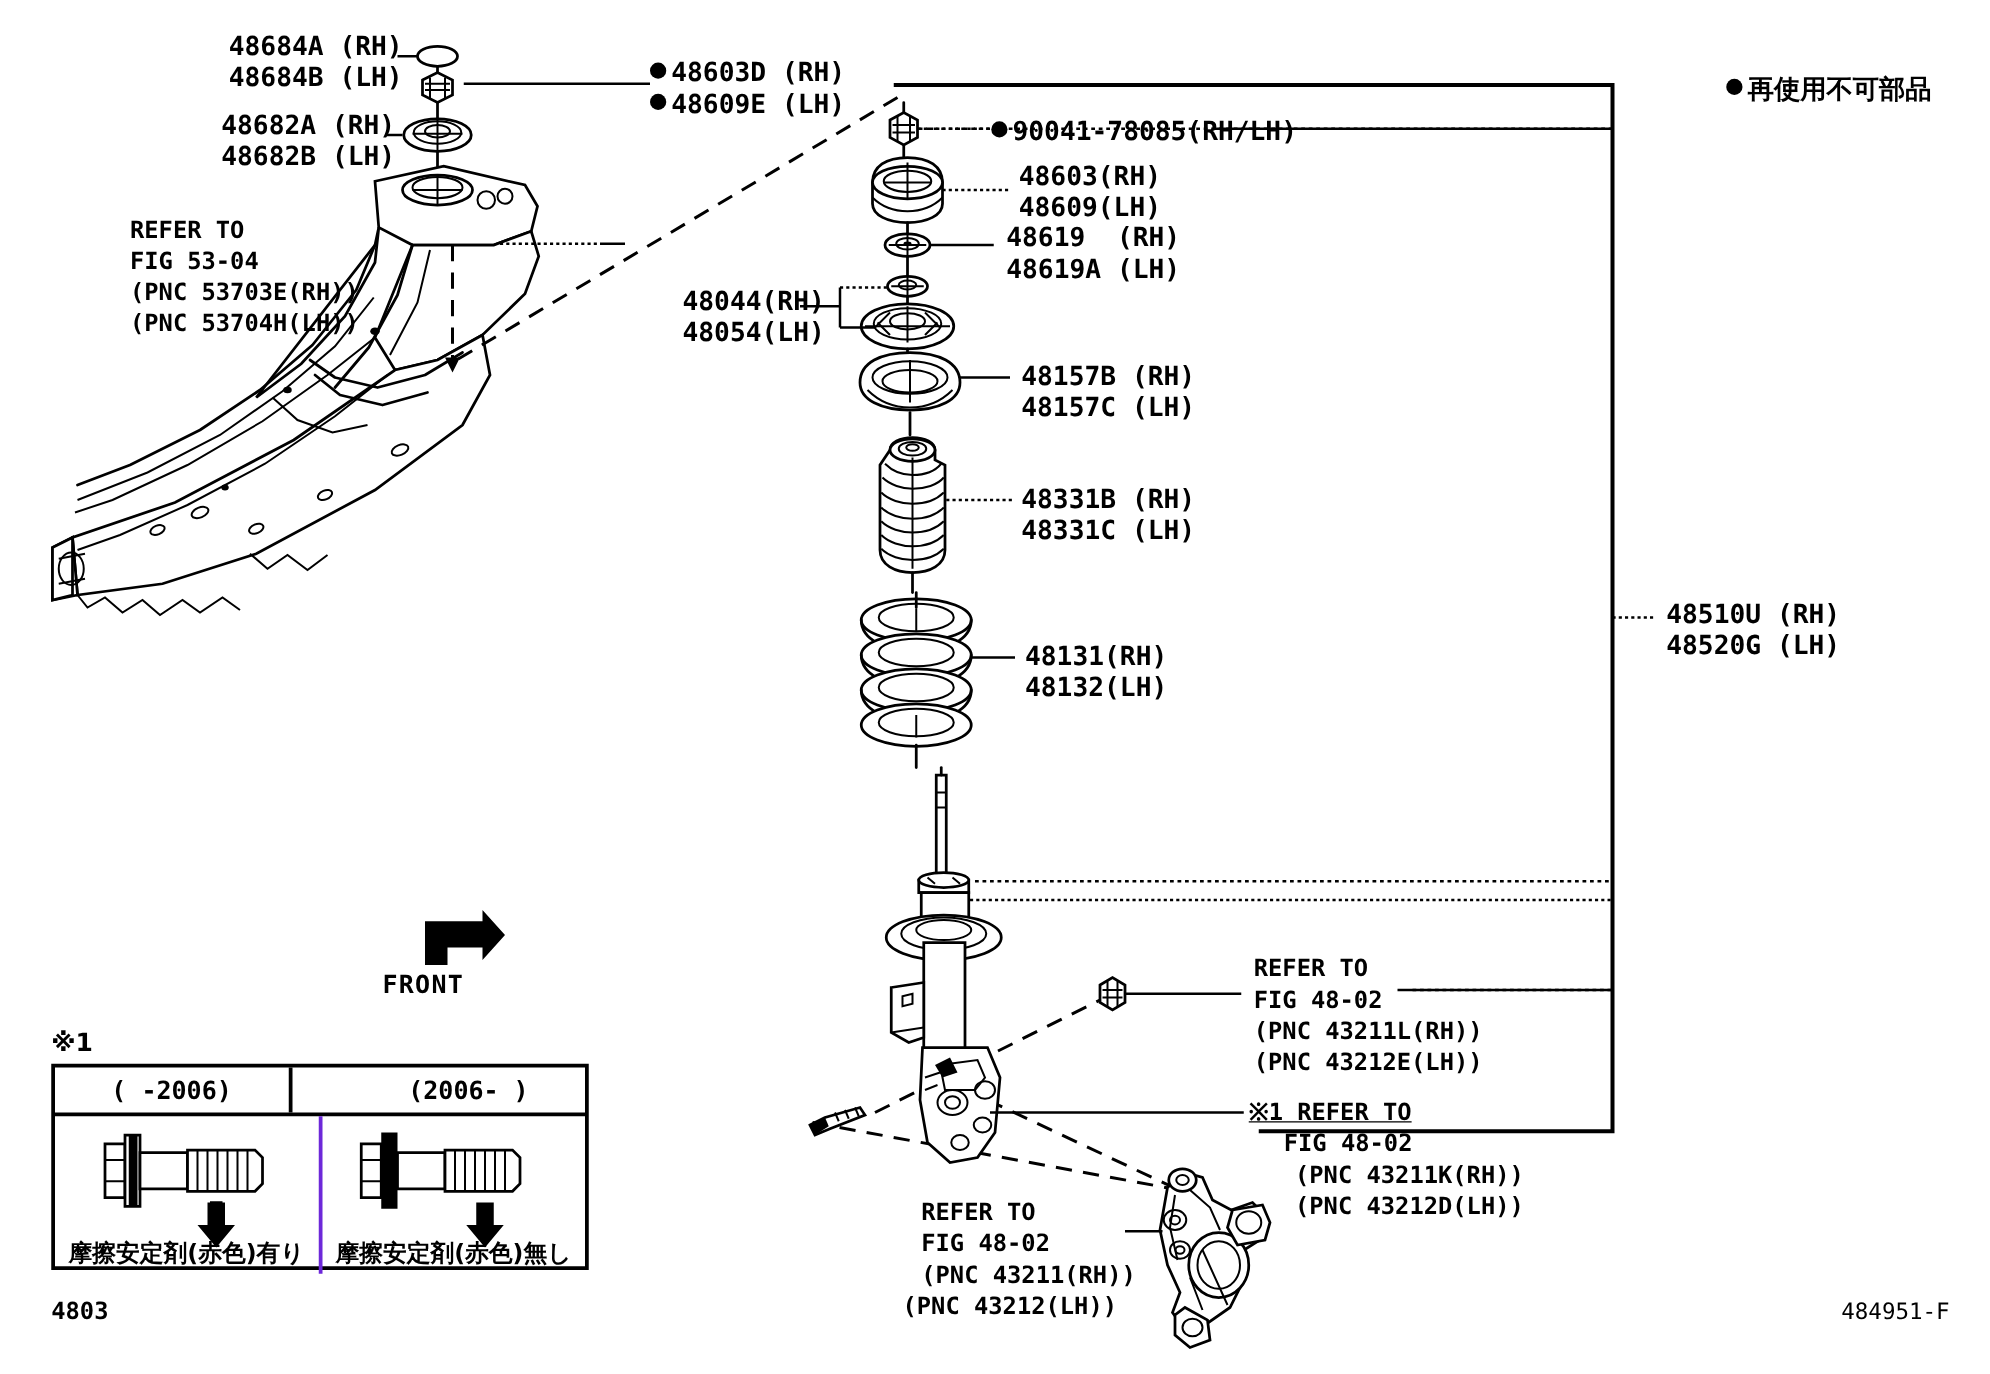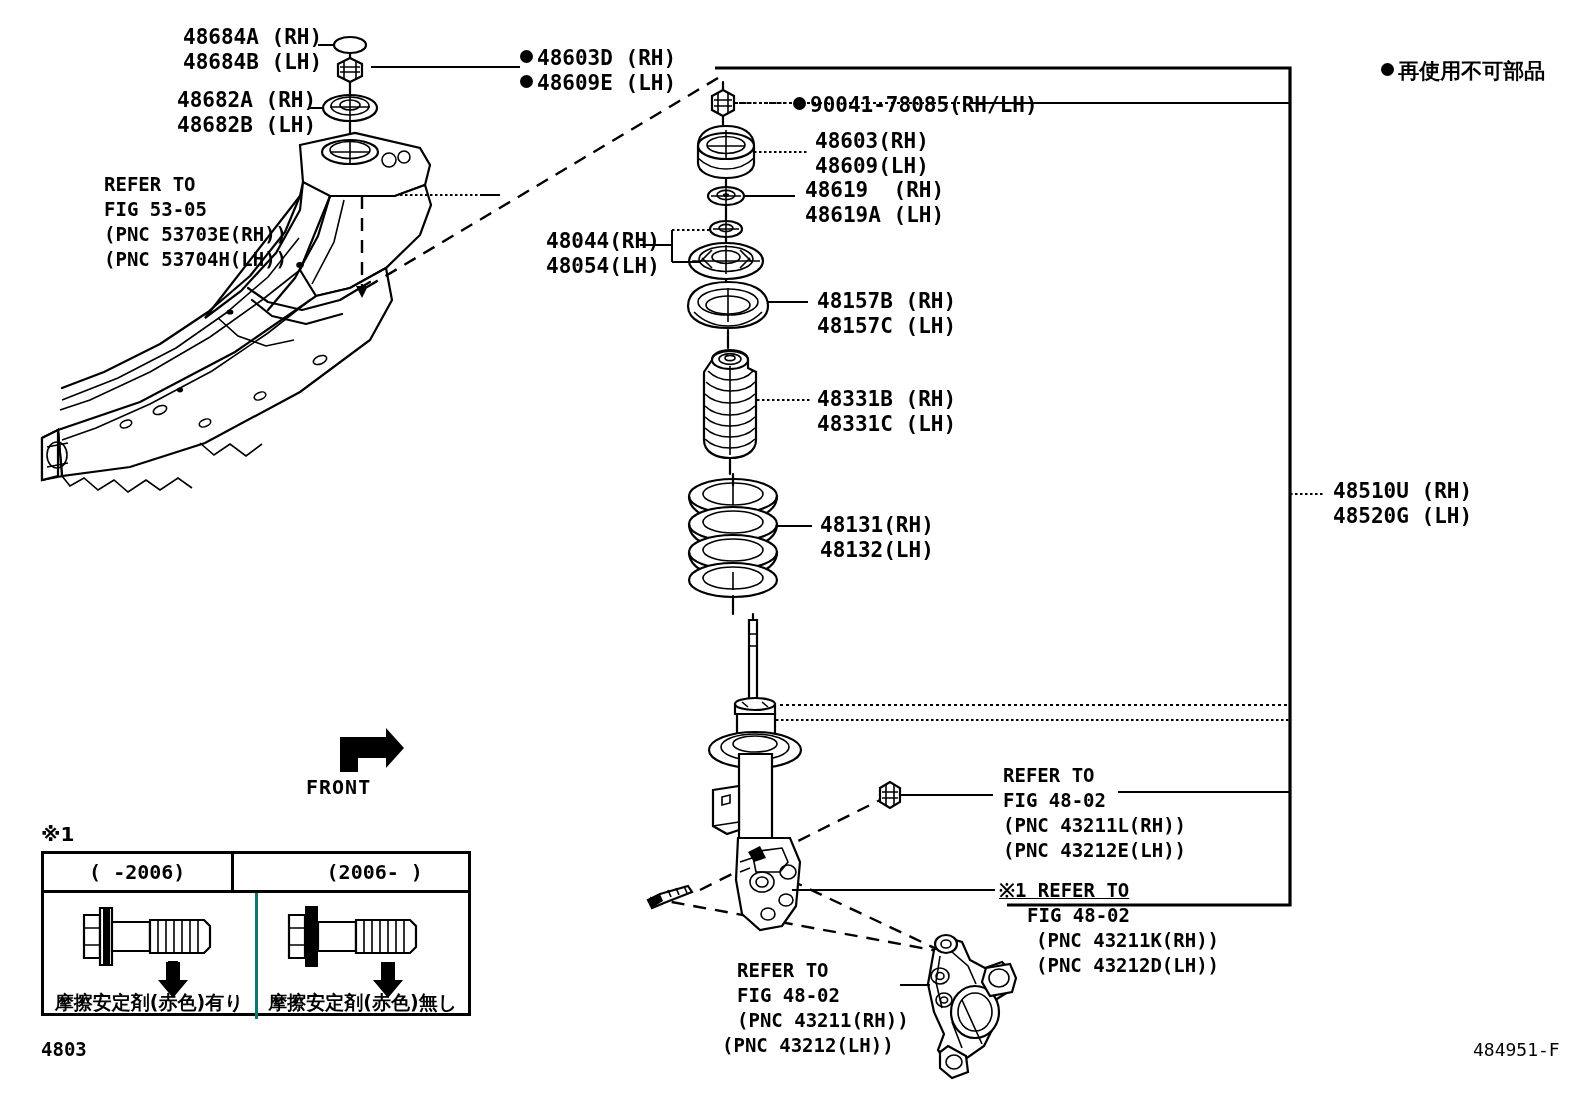--- a/index.html
+++ b/index.html
@@ -16,21 +16,21 @@
        vertical-align:2px;margin-right:4px;}
   .corner{font-size:19px;font-weight:bold;}
   .corner-r{font-family:"DejaVu Sans Mono","Liberation Mono",monospace;font-size:18px;}
   #tbl{position:absolute;left:41px;top:851px;width:430px;height:165px;border:3px solid #000;box-sizing:border-box;}
   #tbl .hdr{display:flex;height:36px;border-bottom:3px solid #000;justify-content:flex-end;}
   #tbl .hdr>div{display:flex;align-items:center;justify-content:center;font-size:20px;font-weight:bold;}
   #tbl .hdr>div:first-child{width:50%;border-right:3px solid #000;}
   #tbl .hdr>div:last-child{width:50%;padding-left:48px;}
   #tbl .bdy{display:flex;height:126px;}
   #tbl .cell{width:50%;position:relative;display:flex;flex-direction:column;justify-content:flex-end;align-items:center;}
-  #tbl .cell.first{border-right:3px solid #0f766e;justify-content:flex-end;}
+  #tbl .cell.first{border-right:3px solid #6d28d9;justify-content:flex-end;}
   #tbl .cap{font-size:19px;font-weight:bold;padding-bottom:3px;}
   .legend{position:absolute;}
   .front-lbl{position:absolute;font-size:20px;font-weight:bold;letter-spacing:1px;}
 </style>
 </head>
 <body>
 
 <div id="stage">
 
 <svg class="layer" viewBox="0 0 1592 1099">
@@ -363,21 +363,21 @@
 <div class="lbl pn" style="left:817px;top:386px;">48331B (RH)</div>
 <div class="lbl pn" style="left:817px;top:411px;">48331C (LH)</div>
 
 <div class="lbl pn" style="left:820px;top:512px;">48131(RH)</div>
 <div class="lbl pn" style="left:820px;top:537px;">48132(LH)</div>
 
 <div class="lbl pn" style="left:1333px;top:478px;">48510U (RH)</div>
 <div class="lbl pn" style="left:1333px;top:503px;">48520G (LH)</div>
 
 <div class="lbl refer" style="left:104px;top:172px;">REFER TO</div>
-<div class="lbl refer" style="left:104px;top:197px;">FIG 53-05</div>
+<div class="lbl refer" style="left:104px;top:197px;">FIG 53-04</div>
 <div class="lbl refer" style="left:104px;top:222px;">(PNC 53703E(RH))</div>
 <div class="lbl refer" style="left:104px;top:247px;">(PNC 53704H(LH))</div>
 
 <div class="lbl refer" style="left:1003px;top:763px;">REFER TO</div>
 <div class="lbl refer" style="left:1003px;top:788px;">FIG 48-02</div>
 <div class="lbl refer" style="left:1003px;top:813px;">(PNC 43211L(RH))</div>
 <div class="lbl refer" style="left:1003px;top:838px;">(PNC 43212E(LH))</div>
 
 <div class="lbl refer" style="left:999px;top:878px;text-decoration:underline;">※1 REFER TO</div>
 <div class="lbl refer" style="left:1027px;top:903px;">FIG 48-02</div>

